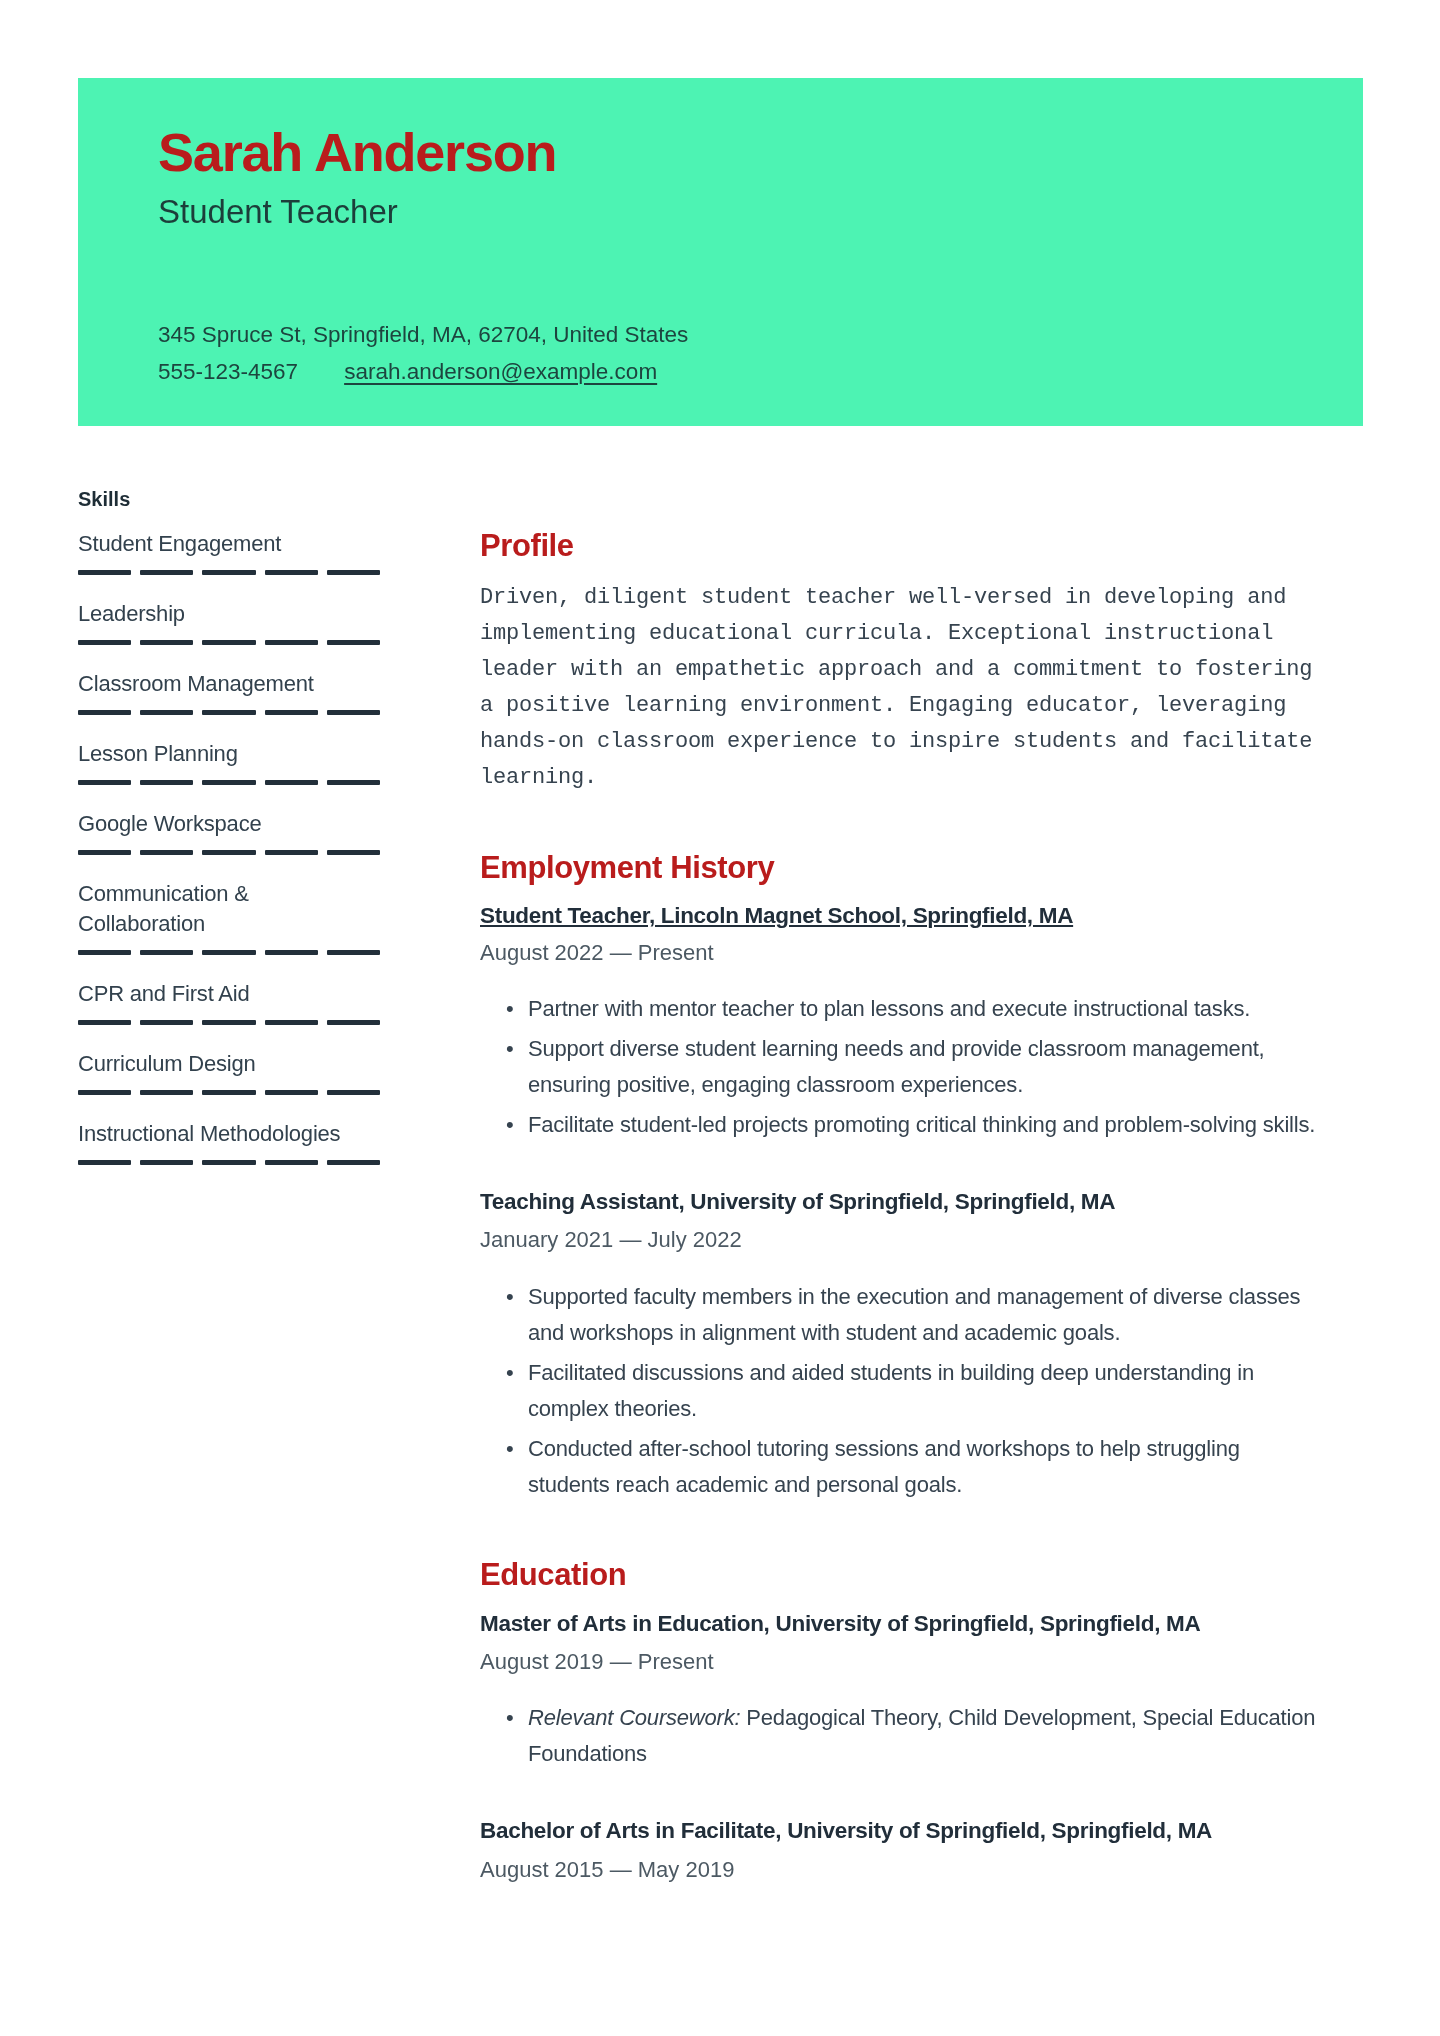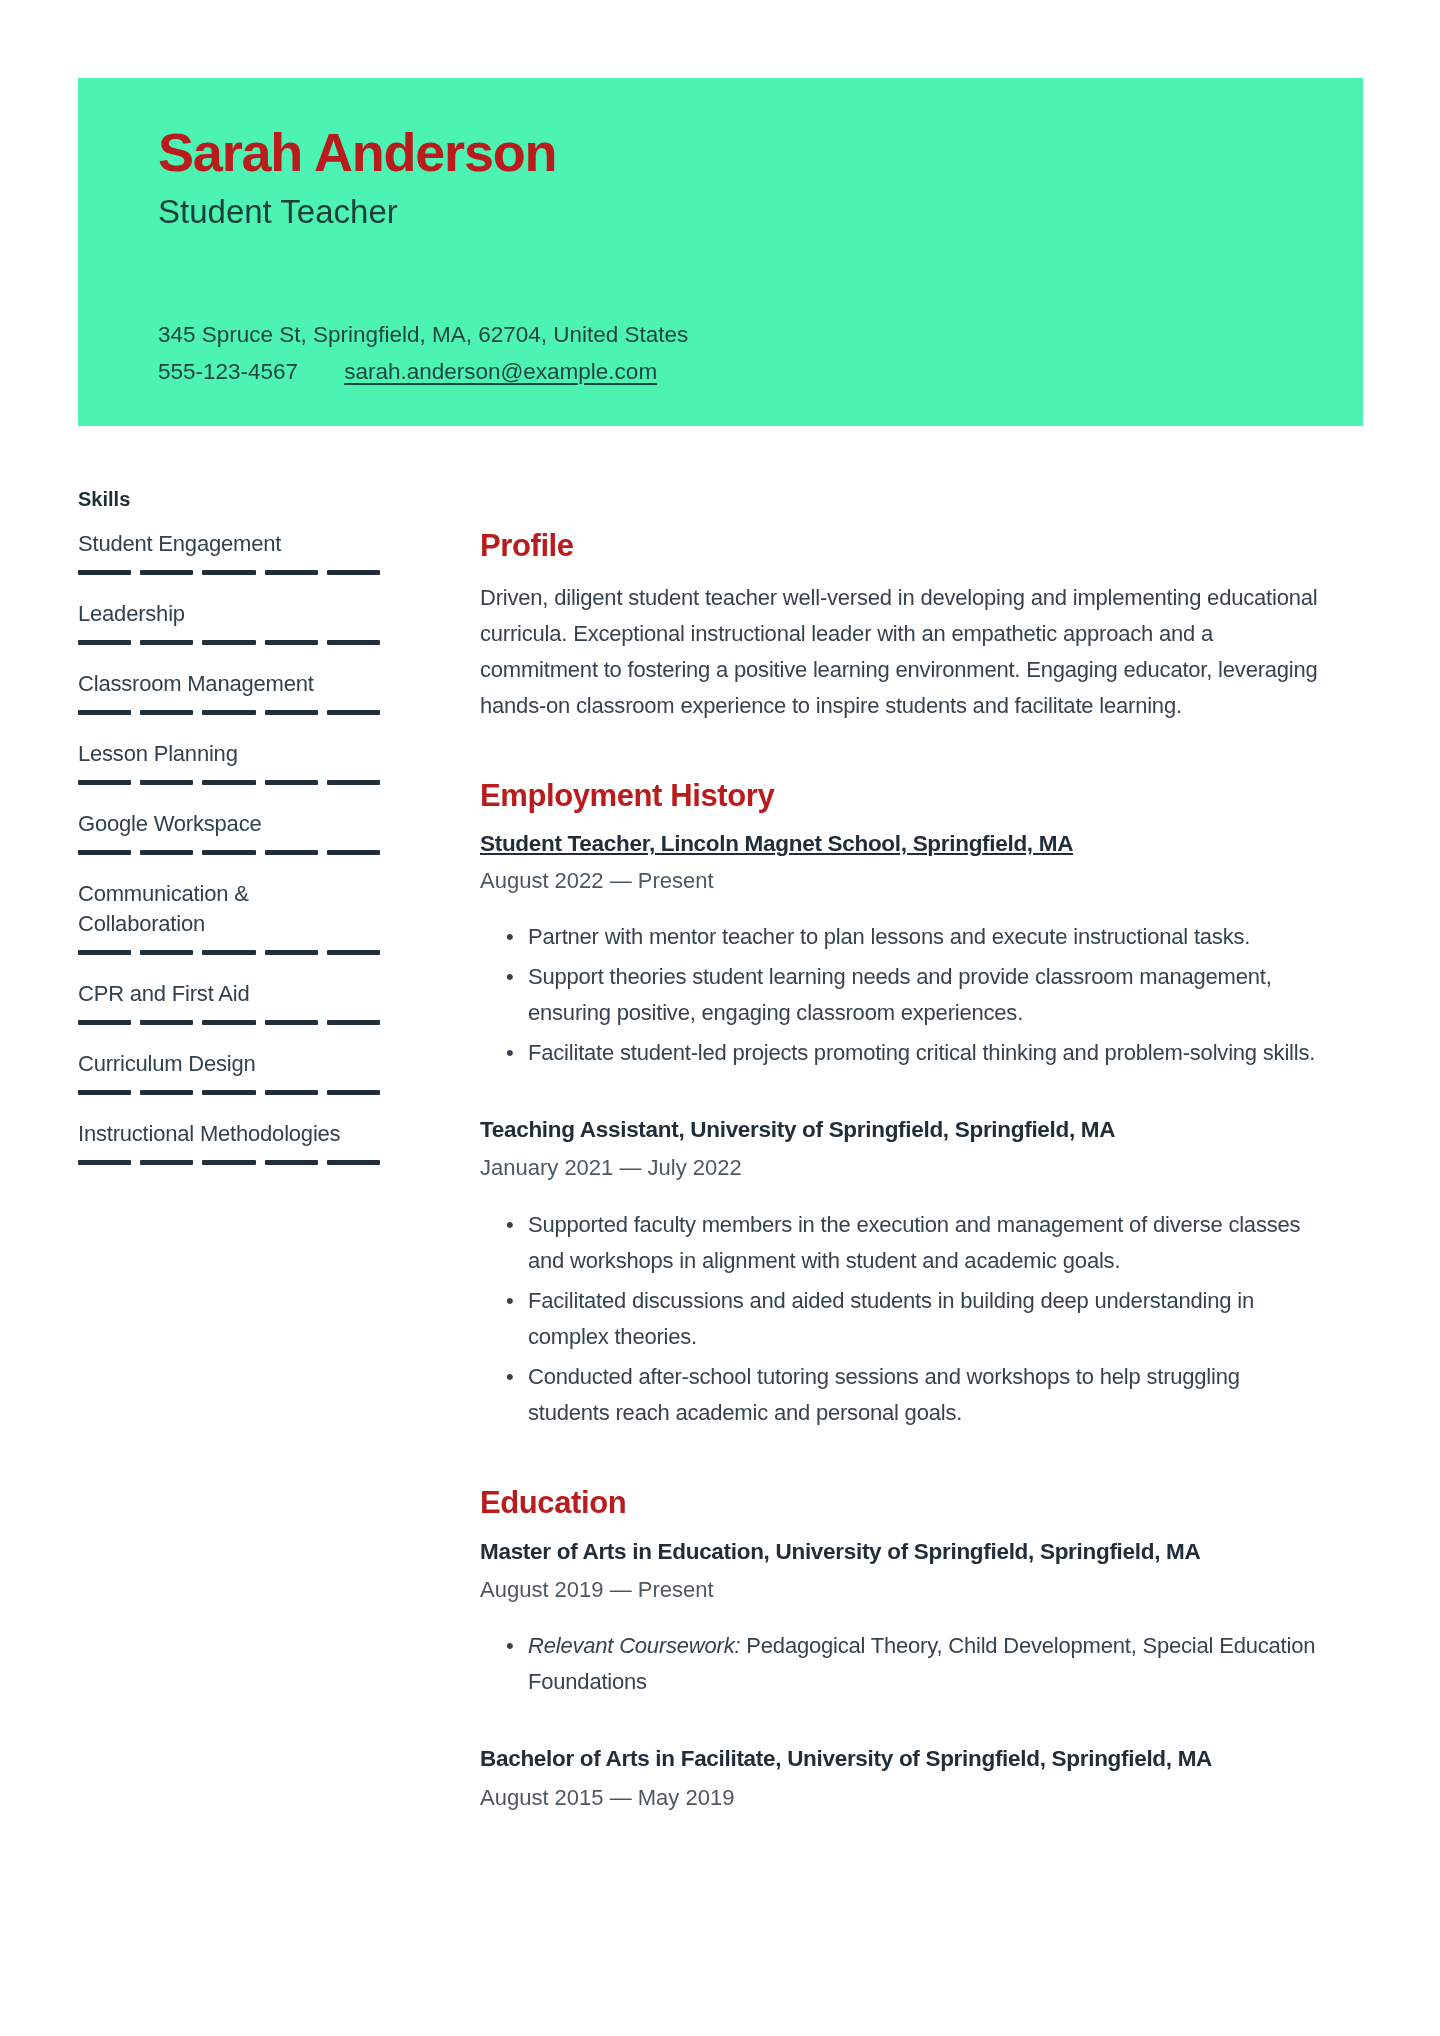--- a/index.html
+++ b/index.html
@@ -99,20 +99,21 @@
     margin: 0 0 16px 0;
     line-height: 1.15;
   }
   .profile-text {
     font-size: 22px;
     line-height: 36px;
     letter-spacing: -0.2px;
     color: #36434f;
     max-width: 845px;
     margin: 0;
+    font-family: Liberation Mono, monospace;
   }
   .entry { margin-bottom: 44px; }
   .entry:last-child { margin-bottom: 0; }
   .entry-title {
     font-size: 22.5px;
     font-weight: 700;
     letter-spacing: -0.3px;
     color: #212e3a;
     margin: 0 0 10px 0;
     line-height: 1.3;
@@ -267,21 +268,21 @@
       </section>
 
       <section class="section-block">
         <h2 class="section-heading">Employment History</h2>
         <div id="jobs-container">
             <div class="entry">
               <h3 class="entry-title" style="margin: 0px 0px 0; text-decoration: underline;">Student Teacher, Lincoln Magnet School, Springfield, MA</h3>
               <div class="entry-dates">August 2022 — Present</div>
               <ul class="bullets">
                 <li>Partner with mentor teacher to plan lessons and execute instructional tasks.</li>
-                <li>Support theories student learning needs and provide classroom management, ensuring positive, engaging classroom experiences.</li>
+                <li>Support diverse student learning needs and provide classroom management, ensuring positive, engaging classroom experiences.</li>
                 <li>Facilitate student-led projects promoting critical thinking and problem-solving skills.</li>
               </ul>
             </div>
             <div class="entry">
               <h3 class="entry-title" style="margin: 0px 0px 10px;">Teaching Assistant, University of Springfield, Springfield, MA</h3>
               <div class="entry-dates">January 2021 — July 2022</div>
               <ul class="bullets">
                 <li>Supported faculty members in the execution and management of diverse classes and workshops in alignment with student and academic goals.</li>
                 <li>Facilitated discussions and aided students in building deep understanding in complex theories.</li>
                 <li>Conducted after-school tutoring sessions and workshops to help struggling students reach academic and personal goals.</li>

